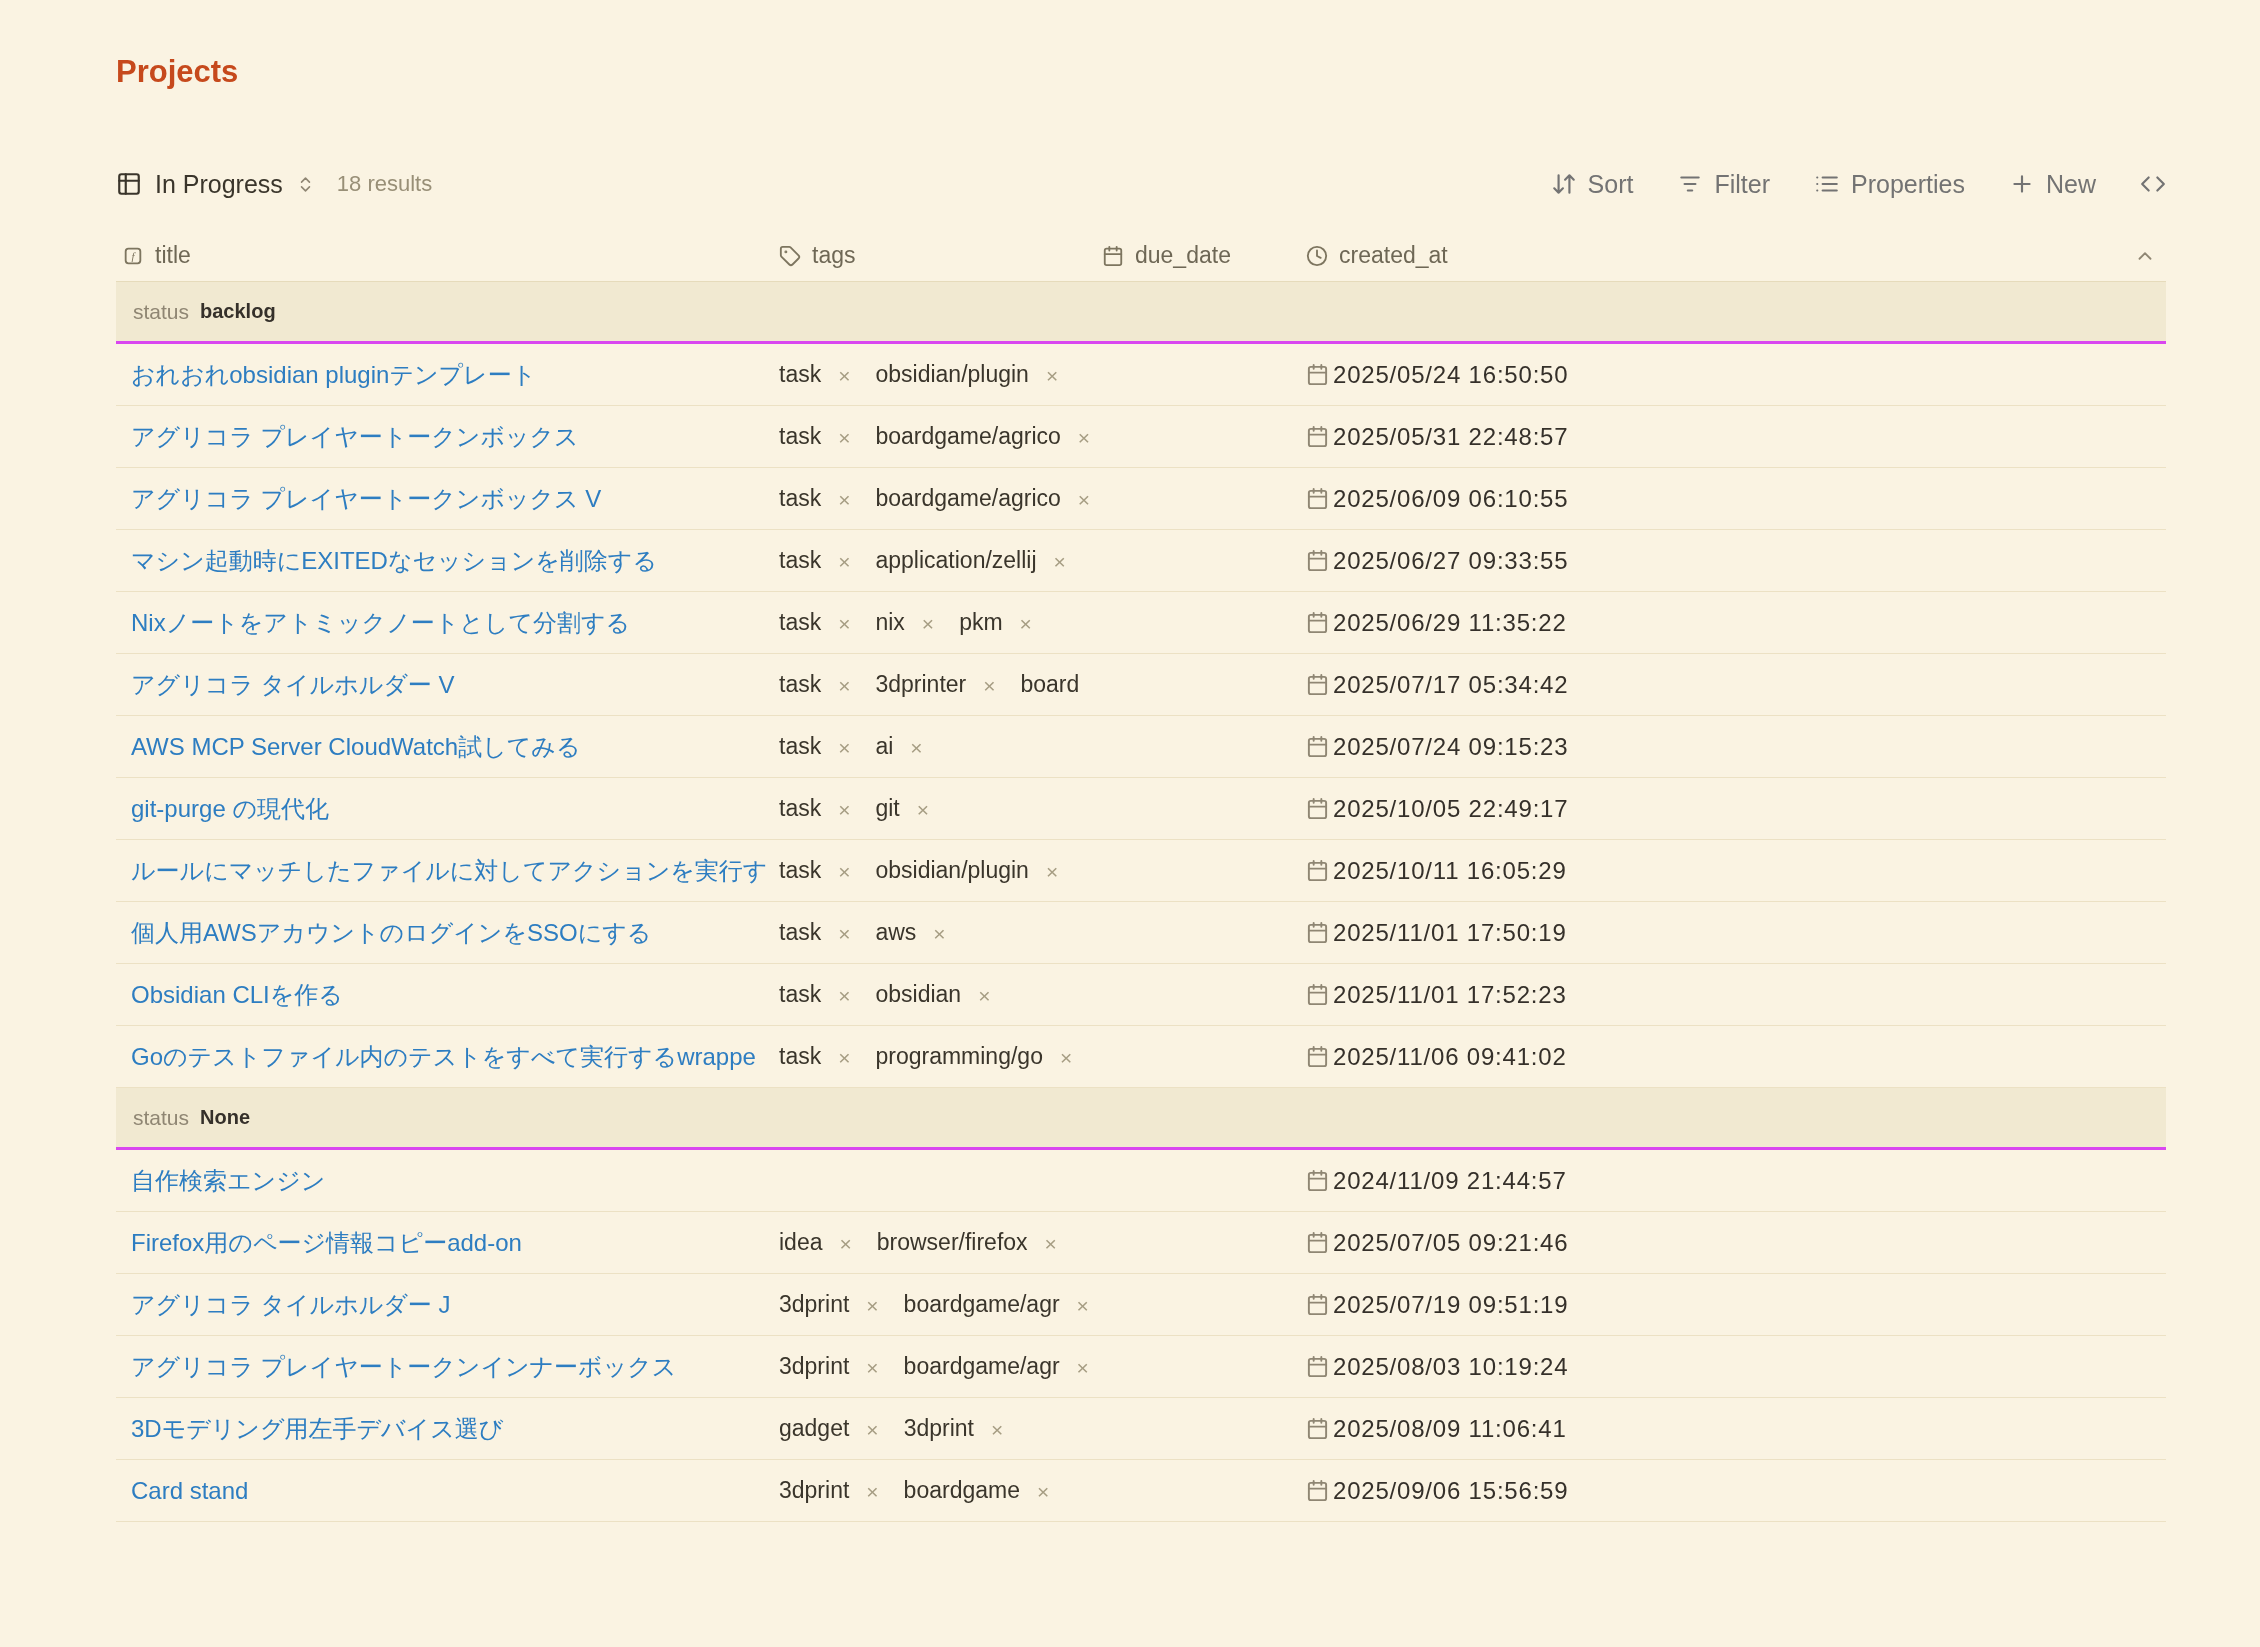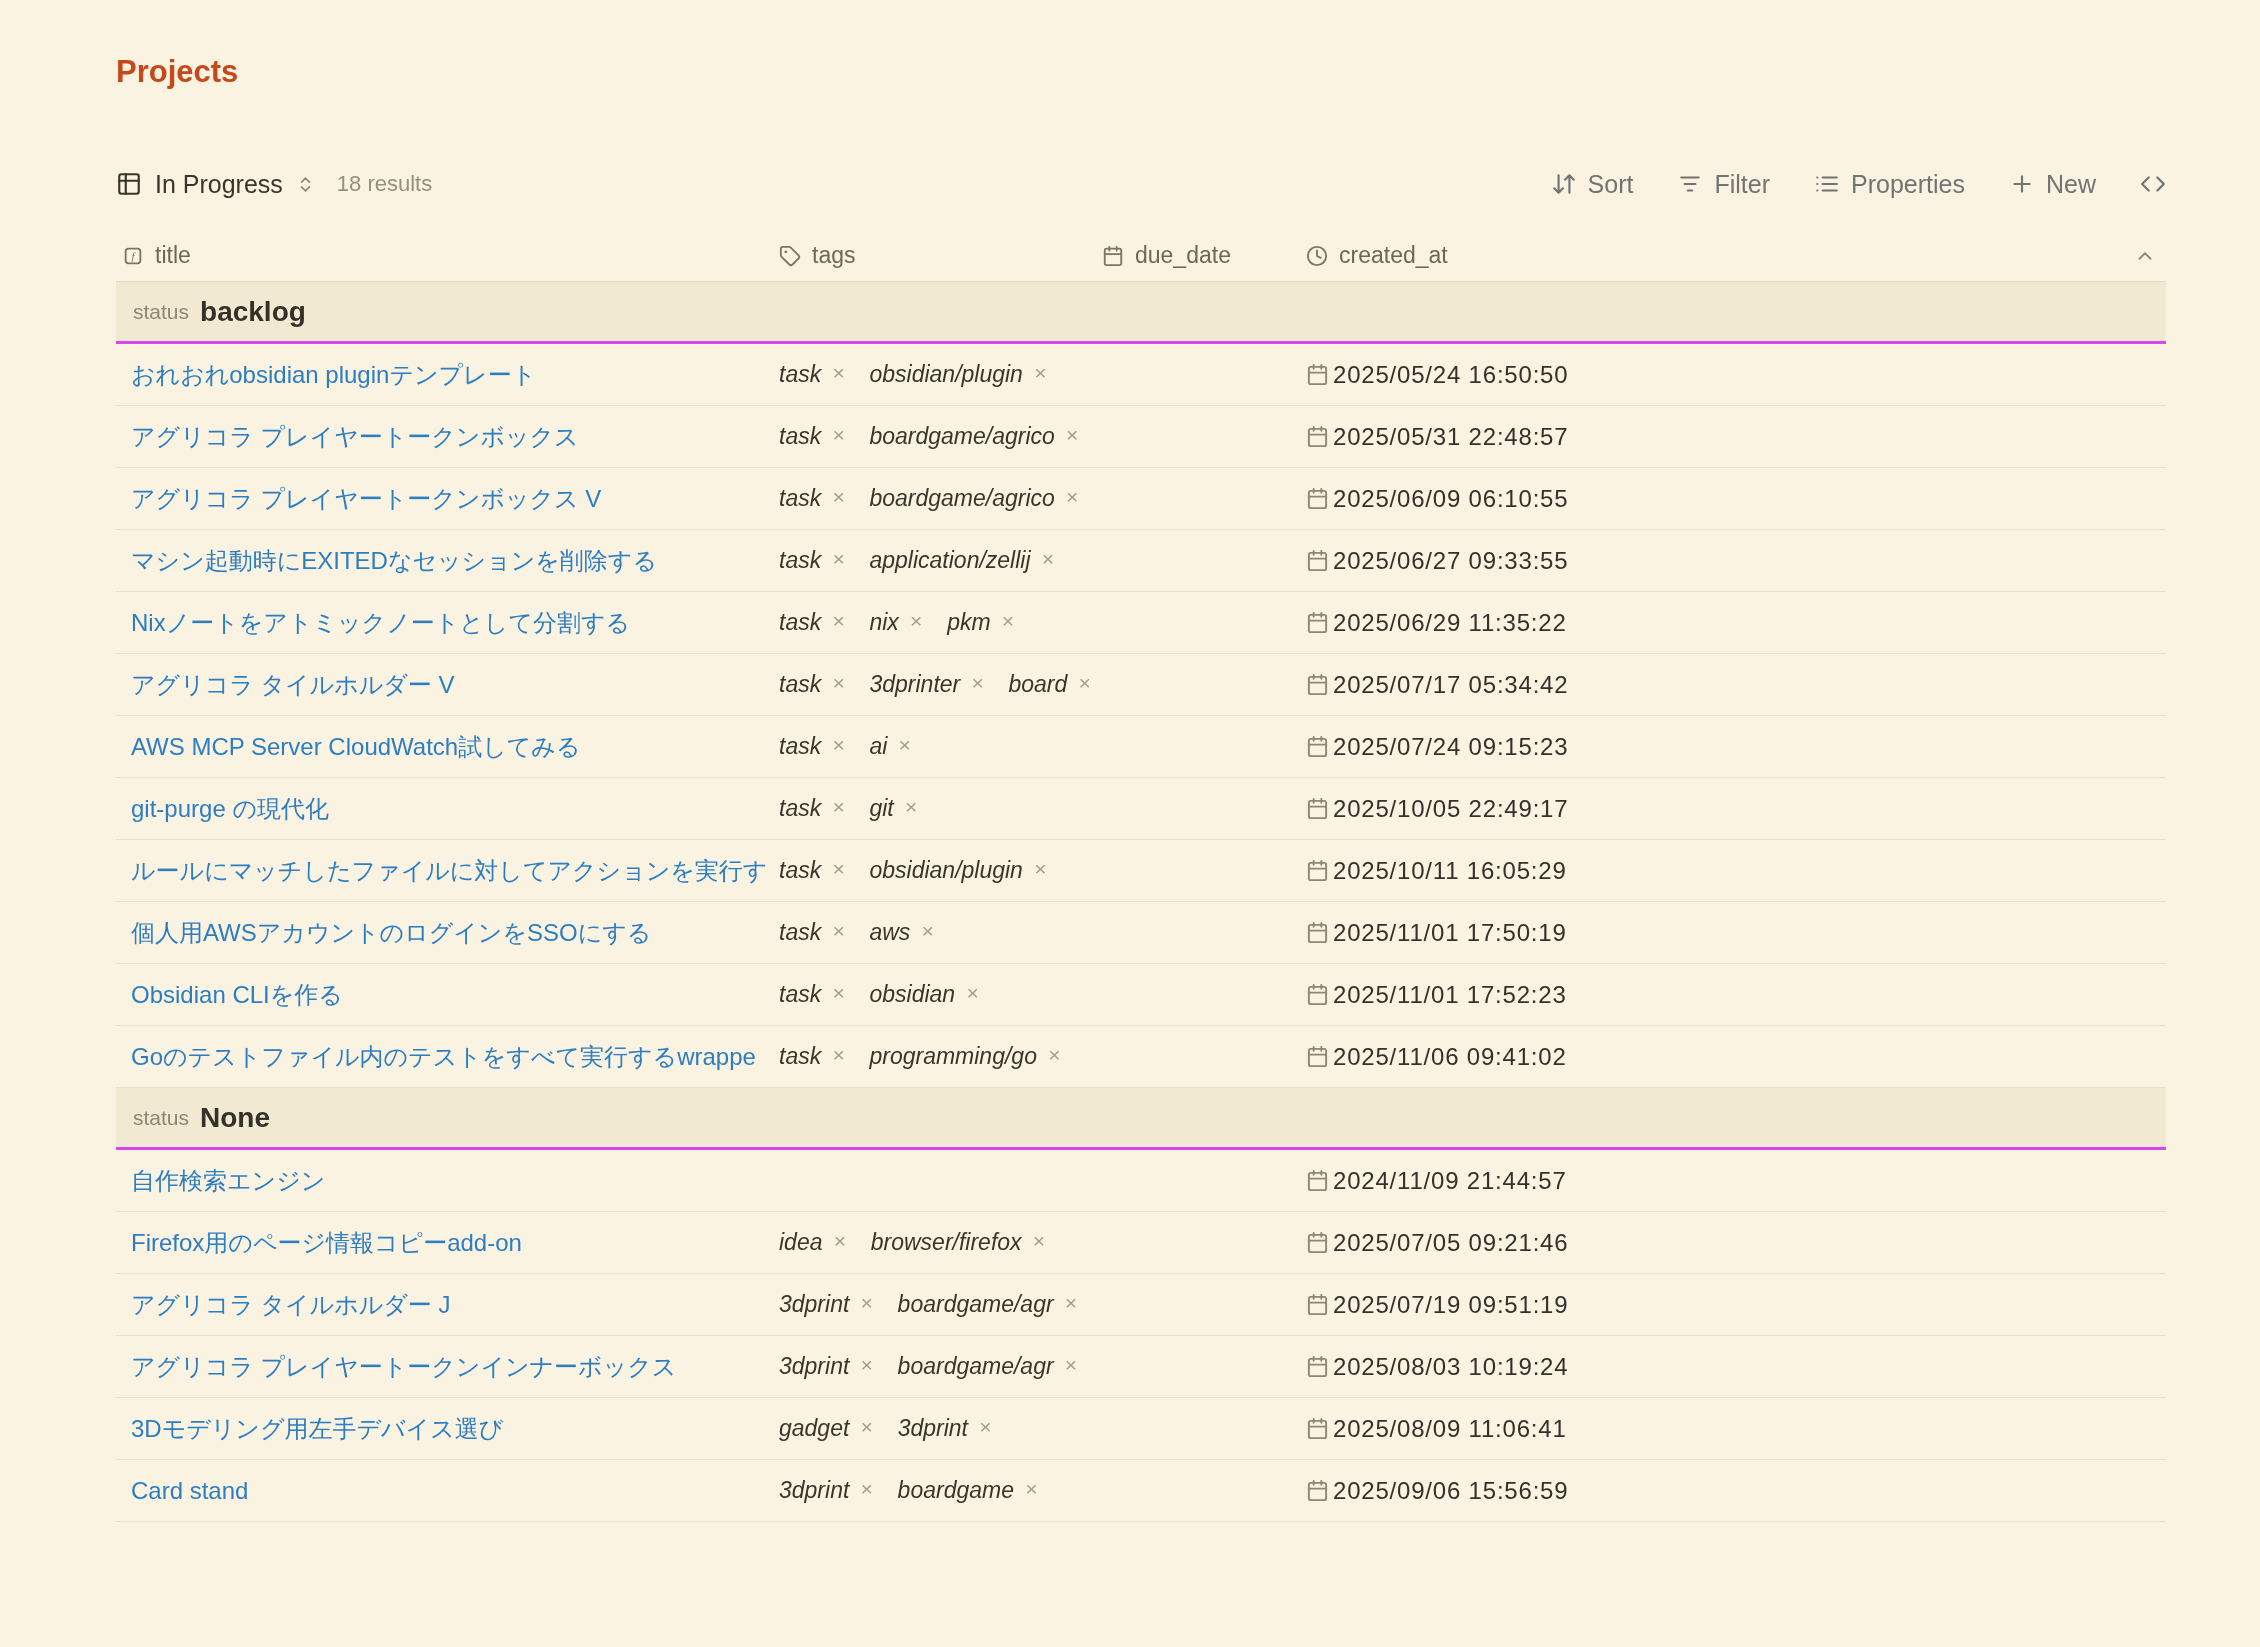--- a/index.html
+++ b/index.html
@@ -34,27 +34,27 @@
   .header-row { height:52px; color:#6e6755; font-size:23px; border-bottom:1px solid #e6dbbb; position:relative; }
   .header-cell { display:flex; align-items:center; gap:11px; cursor:pointer; overflow:hidden; white-space:nowrap; }
   .header-cell .hicon { color:#7d755f; }
   .hc-title { padding-left:6px; }
   .hc-tags, .hc-due { padding-left:8px; }
   .hc-created { padding-left:13px; }
   .collapse-btn { position:absolute; right:10px; top:50%; transform:translateY(-50%); background:none; border:none; cursor:pointer; color:#8f8673; display:flex; }
 
   .group-row { height:62px; background:#f1e9d1; border-bottom:3px solid #d946ef; display:flex; align-items:center; gap:11px; padding-left:17px; cursor:pointer; }
   .group-field { color:#8f8673; font-size:21px; }
-  .group-value { font-size:28px; font-weight:700; color:#35302a; }
+  .group-value { font-size:20px; font-weight:700; color:#35302a; }
 
   .data-row { height:62px; border-bottom:1px solid #ece1c4; font-size:24px; }
   .cell { overflow:hidden; white-space:nowrap; height:100%; display:flex; align-items:center; }
   .title-cell { padding-left:15px; padding-right:14px; color:#2d7dc1; cursor:pointer; }
   .tags-cell { padding-left:8px; gap:25px; }
-  .tag { display:inline-flex; align-items:flex-start; gap:11px; font-size:23px; color:#3a352b; cursor:pointer;font-style:italic; }
+  .tag { display:inline-flex; align-items:flex-end; gap:17px; font-size:23px; color:#3a352b; cursor:pointer; }
   .tag-x { color:#a69d83; font-size:21px; cursor:pointer; }
   .due-cell { padding-left:8px; }
   .date-cell { padding-left:13px; gap:4px; }
   .date-cell .cal { color:#8f8673; width:23px; height:23px; }
   .date-text { letter-spacing:0.8px; font-variant-numeric:tabular-nums; color:#35302a; }
 </style>
 </head>
 <body>
 
 <div class="page">

